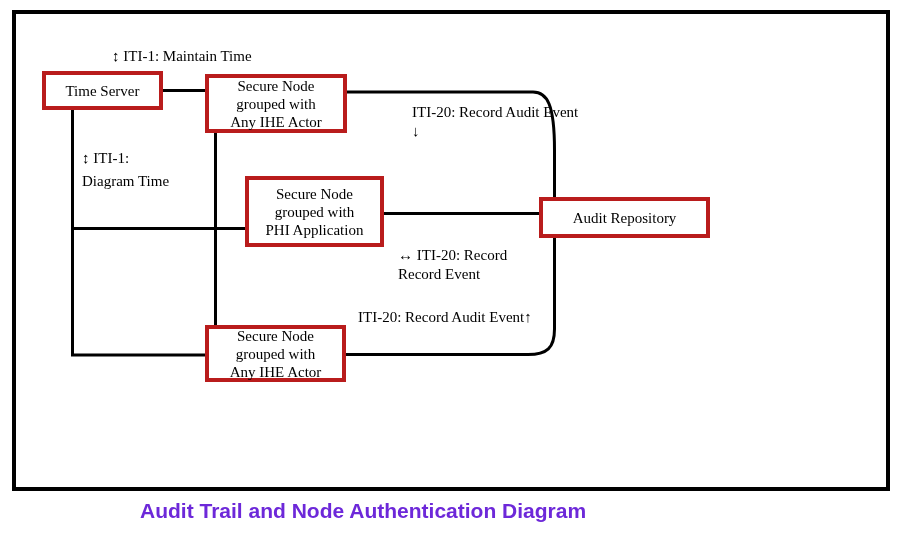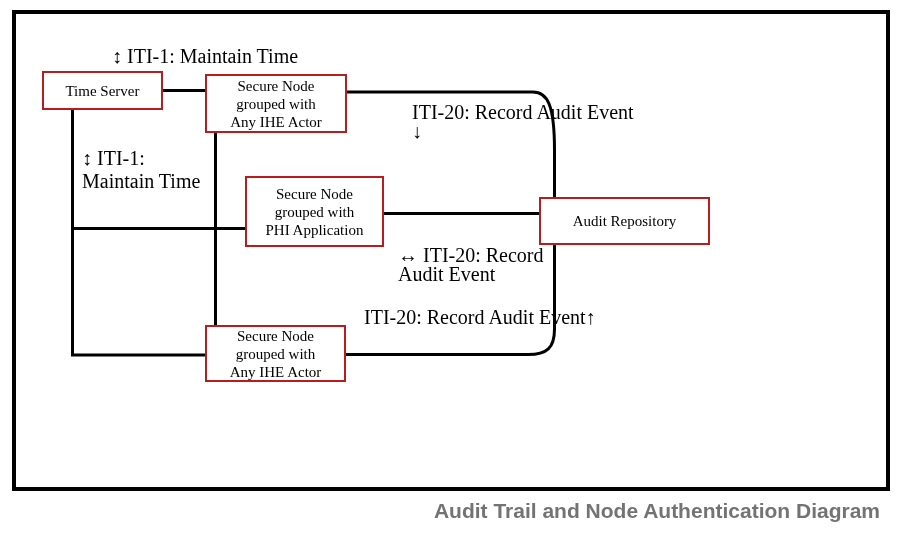--- a/index.html
+++ b/index.html
@@ -28,59 +28,59 @@
   }
   .connectors {
     position: absolute;
     left: 0;
     top: 0;
     width: 915px;
     height: 534px;
   }
   .box {
     position: absolute;
-    border: 2px solid #b91c1c;
+    border: 4px solid #b91c1c;
     background: #ffffff;
     box-sizing: border-box;
     display: flex;
     flex-direction: column;
     justify-content: center;
     align-items: center;
     text-align: right;
     font-size: 15px;
     line-height: 18px;
   }
   .box-time-server   { left: 42px;  top: 71px;  width: 121px; height: 39px; }
   .box-node-top      { left: 205px; top: 74px;  width: 142px; height: 59px; }
   .box-node-phi      { left: 245px; top: 176px; width: 139px; height: 71px; }
-  .box-audit-repo    { left: 539px; top: 197px; width: 171px; height: 48px; }
+  .box-audit-repo    { left: 539px; top: 197px; width: 171px; height: 41px; }
   .box-node-bottom   { left: 205px; top: 325px; width: 141px; height: 57px; }
   .lbl {
     position: absolute;
-    font-size: 20px;
+    font-size: 15px;
     line-height: 19px;
     white-space: nowrap;
     background: transparent;
   }
   .lbl-maintain-top  { left: 112px; top: 47px; }
   .lbl-maintain-left { left: 82px;  top: 147px; line-height: 23px; }
   .lbl-node-auth     { left: 100px; top: 258px; width: 122px; text-align: center; line-height: 22px; white-space: normal; }
   .lbl-record-top    { left: 412px; top: 103px; }
   .lbl-record-mid    { left: 398px; top: 218px; margin-top: 28px; }
-  .lbl-record-bottom { left: 358px; top: 308px; margin-left: 6px; }
+  .lbl-record-bottom { left: 358px; top: 308px; }
   .caption {
     position: absolute;
     left: 140px;
     top: 499px;
     width: 740px;
-    text-align: right;
+    text-align: left;
     font-family: "Liberation Sans", "DejaVu Sans", sans-serif;
     font-weight: bold;
     font-size: 21px;
-    color: #737373;
+    color: #6d28d9;
   }
 </style>
 </head>
 <body>
 
 <div class="canvas">
 
   <div class="frame"></div>
 
   <svg class="connectors" viewBox="0 0 915 534" fill="none" stroke="#000000" stroke-width="3">
@@ -118,34 +118,34 @@
     <span>grouped with</span>
     <span>Any IHE Actor</span>
   </div>
 
   <div class="lbl lbl-maintain-top">
     <span>↕ ITI-1: Maintain Time</span>
   </div>
 
   <div class="lbl lbl-maintain-left">
     <div>↕ ITI-1:</div>
-    <div>Maintain Time</div>
+    <div>Diagram Time</div>
   </div>
 
   <div class="lbl lbl-node-auth">
   </div>
 
   <div class="lbl lbl-record-top">
     <div>ITI-20: Record Audit Event</div>
     <div>↓</div>
   </div>
 
   <div class="lbl lbl-record-mid">
     <div>↔ ITI-20: Record</div>
-    <div>Audit Event</div>
+    <div>Record Event</div>
   </div>
 
   <div class="lbl lbl-record-bottom">
     <span>ITI-20: Record Audit Event↑</span>
   </div>
 
   <div class="caption">Audit Trail and Node Authentication Diagram</div>
 
 </div>
 

